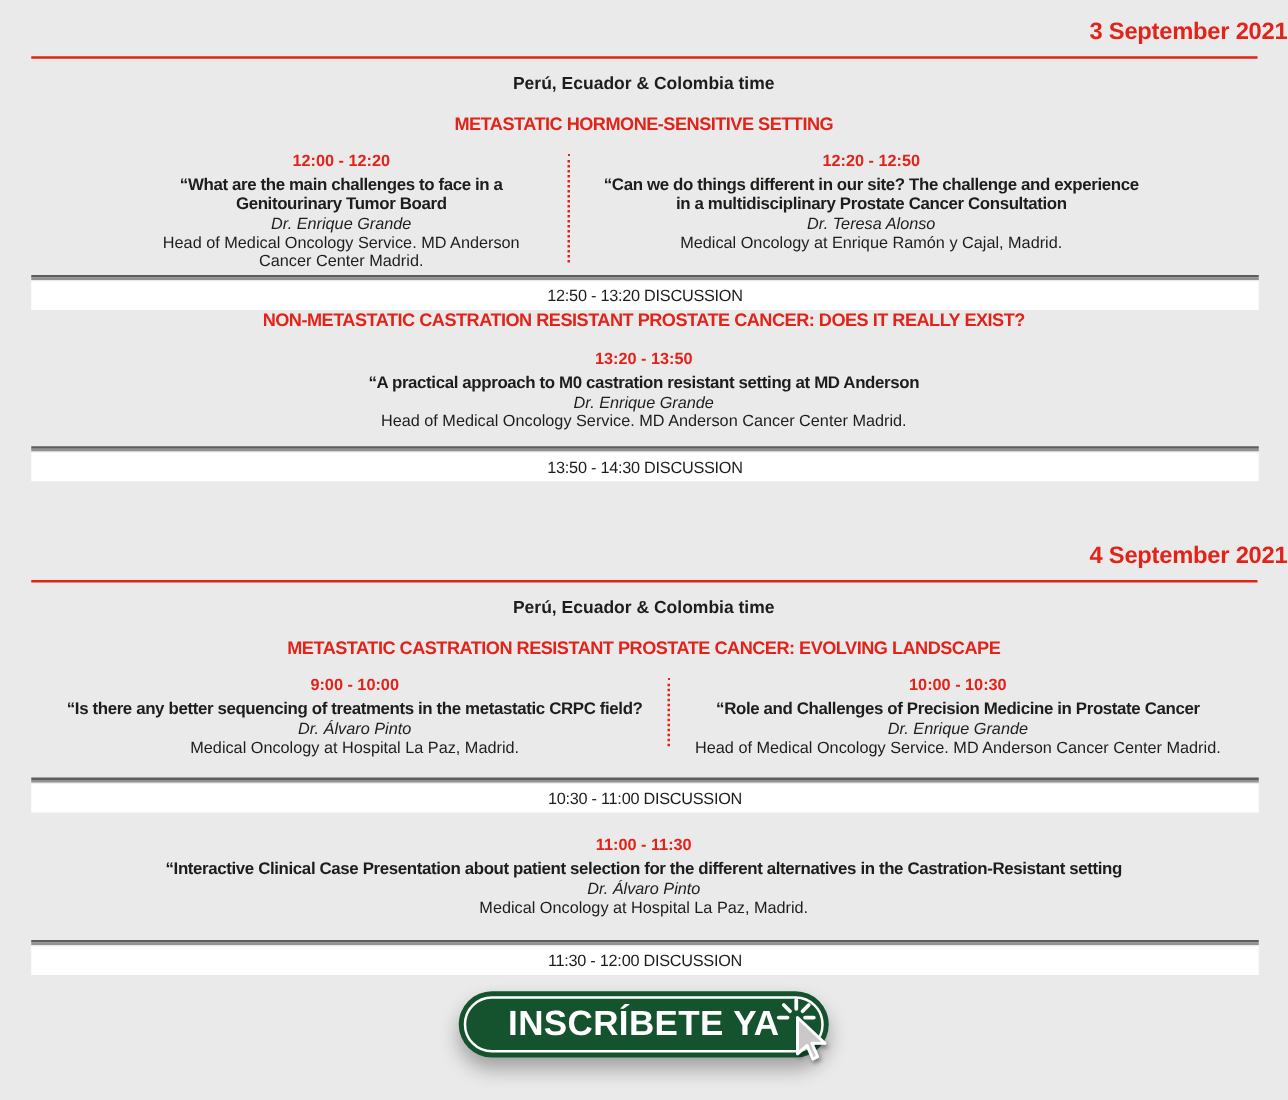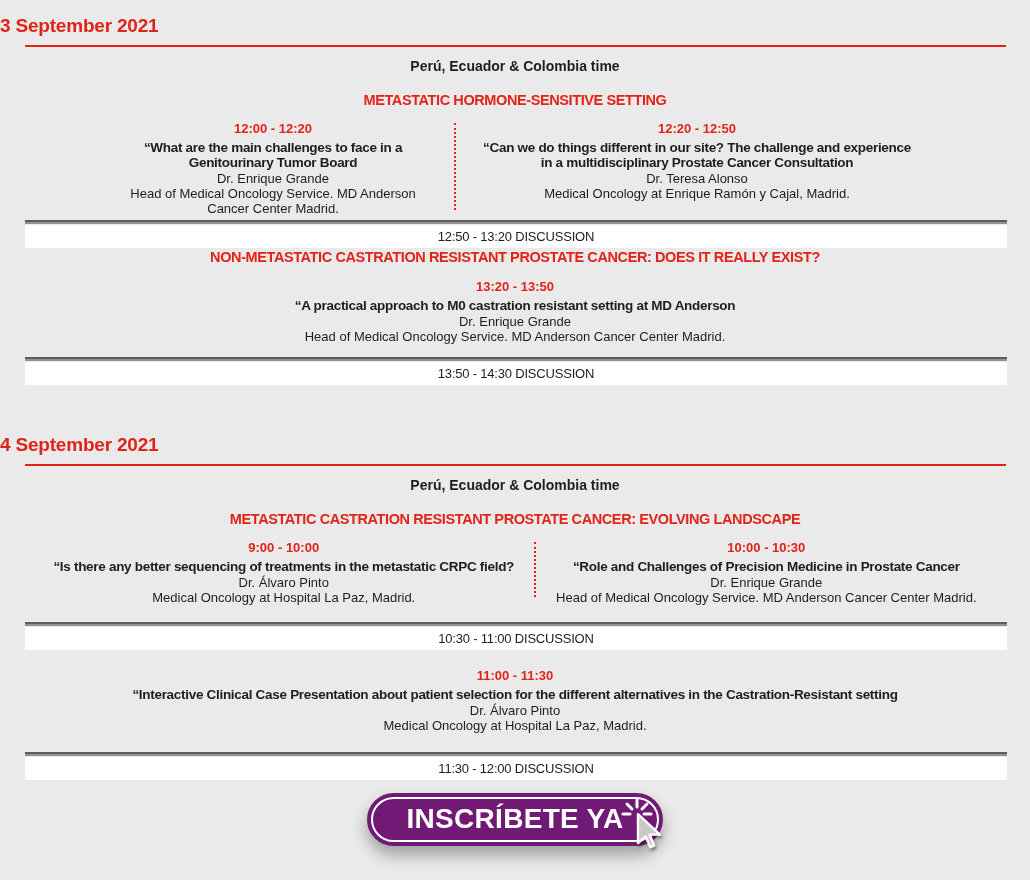--- a/index.html
+++ b/index.html
@@ -11,21 +11,21 @@
   html,body{margin:0;padding:0;}
   body{
     width:1030px;height:880px;overflow:hidden;
     background:var(--bg);
     font-family:"Liberation Sans", sans-serif;
     color:var(--ink);
   }
   .page{padding-top:15px;}
 
   .date-heading{
-    text-align:left;font-size:19px;font-weight:bold;color:var(--red);
+    text-align:right;font-size:19px;font-weight:bold;color:var(--red);
     line-height:21px;letter-spacing:-0.2px;
   }
   .red-rule{
     border:0;border-top:2px solid var(--red);
     margin:9px 24px 0 25px;
   }
   .timezone{
     text-align:center;font-size:14px;font-weight:bold;
     margin-top:11px;line-height:16px;
   }
@@ -57,21 +57,21 @@
   }
   .session-single.late{margin-top:18px;}
   .s-time{
     color:var(--red);font-weight:bold;font-size:13px;line-height:15px;
     margin-bottom:4px;
   }
   .s-title{
     font-weight:bold;font-size:13.5px;line-height:15px;letter-spacing:-0.3px;
   }
   .s-speaker{
-    font-size:13px;line-height:15px;margin-top:1px;
+    font-style:italic;font-size:13px;line-height:15px;margin-top:1px;
   }
   .s-affil{
     font-size:13px;line-height:15px;
   }
 
   .discussion{margin:4px 23px 0 25px;text-align:right;}
   .discussion.gap13{margin-top:13px;}
   .discussion.gap17{margin-top:17px;}
   .discussion.gap19{margin-top:19px;}
   .disc-lines{
@@ -84,21 +84,21 @@
     display:flex;align-items:center;justify-content:center;
     font-size:13px;letter-spacing:-0.2px;
   }
 
   .day2-block{margin-top:49px;}
 
   .cta-wrap{display:flex;justify-content:center;margin-top:13px;}
   .cta{
     position:relative;
     width:296px;height:53px;
-    background:#701a75;border:none;border-radius:30px;
+    background:#14532d;border:none;border-radius:30px;
     display:flex;align-items:center;justify-content:center;
     cursor:pointer;
     box-shadow:0 9px 16px rgba(0,0,0,0.32);
   }
   .cta::before{
     content:"";position:absolute;inset:4px;
     border:2px solid #ffffff;border-radius:26px;
     pointer-events:none;
   }
   .cta-label{

